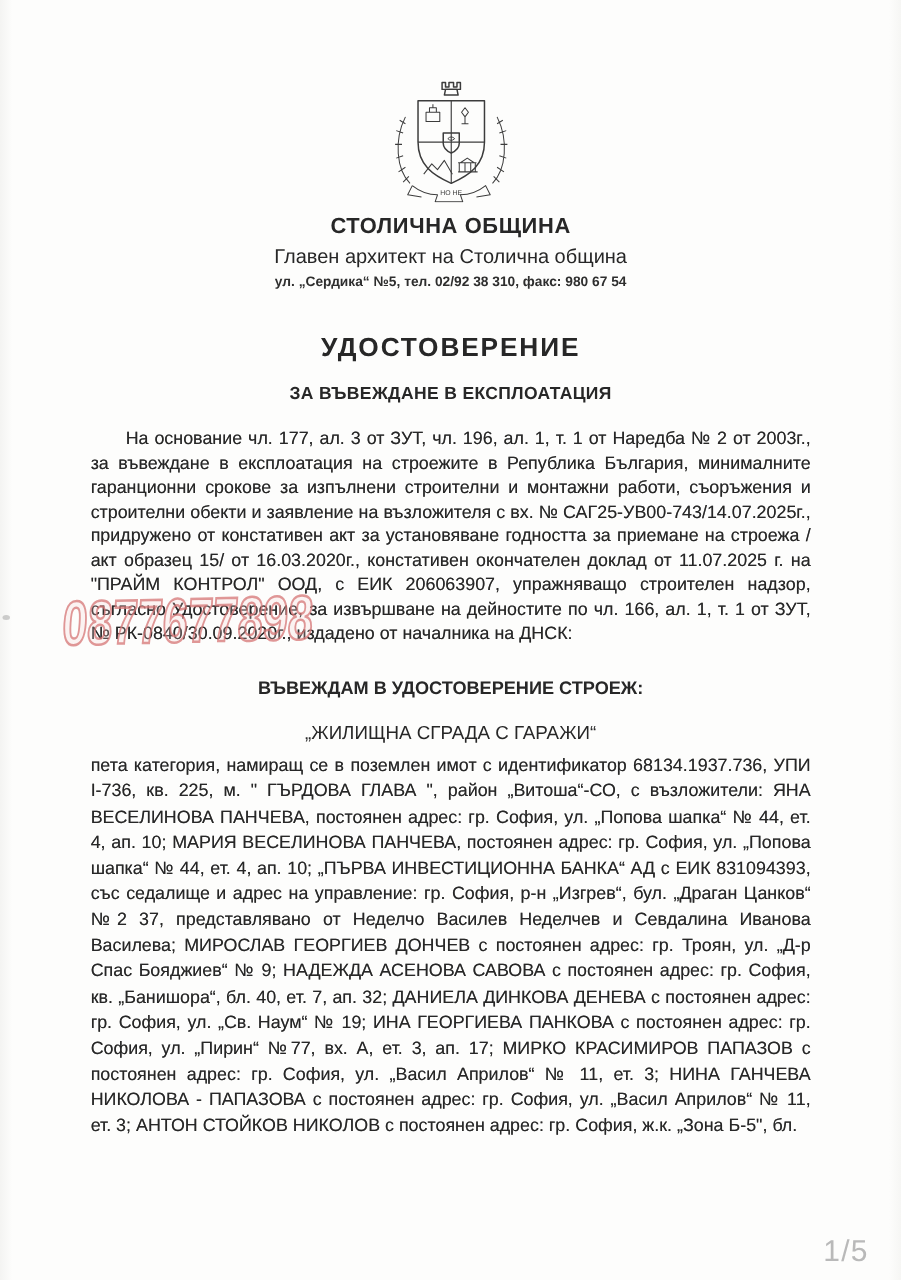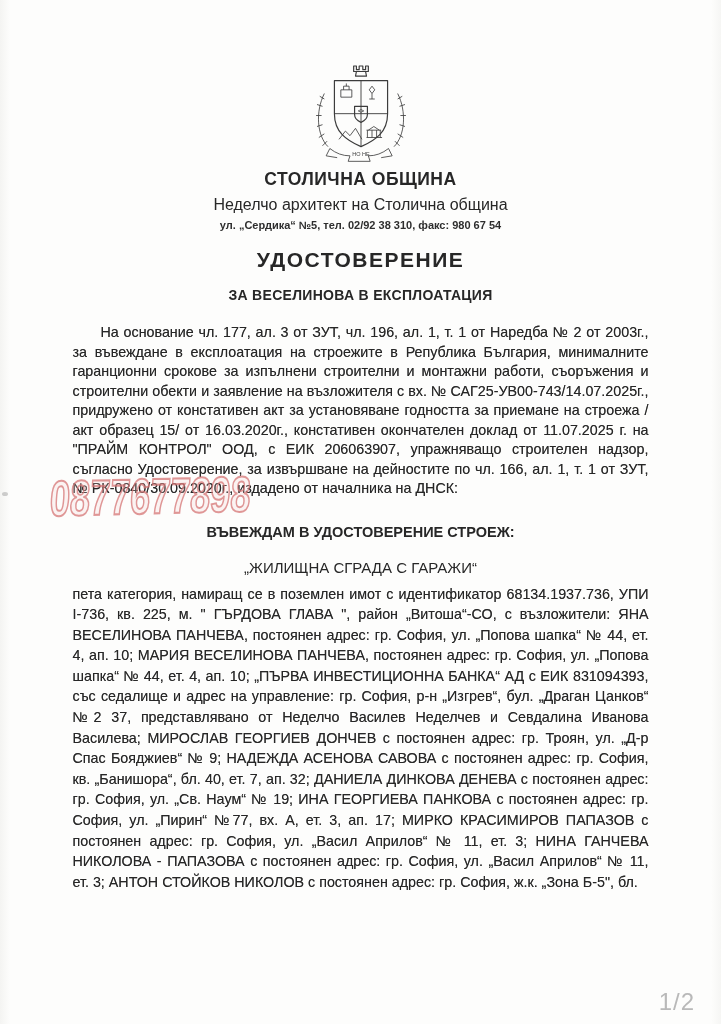--- a/index.html
+++ b/index.html
@@ -10,21 +10,21 @@
     font-family:"Liberation Sans","DejaVu Sans",sans-serif;
     color:#272727;
     overflow:hidden;
   }
   .header{text-align:center;padding-top:58px;}
   .emblem{width:110px;height:104px;display:inline-block;}
   .org{font-size:17.5px;font-weight:700;letter-spacing:.5px;margin-top:3px;}
   .department{font-size:16px;margin-top:7px;}
   .office{font-size:16px;margin-top:6px;}
   .contact{font-size:11px;font-weight:600;margin-top:5px;color:#2e2e2e;}
-  .title-block{text-align:center;margin-top:17px;}
+  .title-block{text-align:center;margin-top:35px;}
   .title-main{font-size:21px;font-weight:700;letter-spacing:1.5px;}
   .title-sub{font-size:14px;font-weight:700;letter-spacing:.3px;margin-top:15px;}
   .title-num{font-size:14.5px;margin-top:33px;}
   .body-text{width:576px;margin:20px auto 0;font-size:14.3px;line-height:19.5px;text-align:justify;}
   .p1{margin:0;text-indent:28px;text-shadow:0 0 .4px rgba(0,0,0,.5);}
   .declaration{margin:24px 0 0;text-align:center;font-weight:700;font-size:14.5px;text-indent:0;}
   .building{margin:16px 0 0;text-align:center;font-weight:400;font-size:15px;text-indent:0;}
   .p2{margin:6px 0 0;line-height:20.6px;text-shadow:0 0 .4px rgba(0,0,0,.5);}
   .watermark{
     position:absolute;left:50px;top:470px;
@@ -69,33 +69,33 @@
       <path d="M66 78 h16 M67 78 v8 M72 78 v8 M77 78 v8 M81 78 v8 M66 86 h17 M68 78 l6 -4 l6 4" stroke-width=".9"></path>
 
       <path d="M24 96 C12 84 10 58 20 38 M20 44 l-5 -3 M18 52 l-6 -2 M17 62 l-6 0 M18 72 l-6 2 M20 82 l-6 4 M23 90 l-5 5" stroke-width=".9"></path>
       <path d="M96 96 C108 84 110 58 100 38 M100 44 l5 -3 M102 52 l6 -2 M103 62 l6 0 M102 72 l6 2 M100 82 l6 4 M97 90 l5 5" stroke-width=".9"></path>
 
       <path d="M26 98 q10 8 22 8 l-2 6 l24 0 l-2 -6 q12 0 22 -8 l4 8 l-12 2 M26 98 l-4 8 l12 2" stroke-width=".9"></path>
       <text x="60" y="106" text-anchor="middle" font-size="6" fill="#3c3c3c" stroke="none">НО НЕ</text>
     </svg>
 
     <div class="org">СТОЛИЧНА ОБЩИНА</div>
-    <div class="office">Неделчо архитект на Столична община</div>
+    <div class="office">Главен архитект на Столична община</div>
     <div class="contact">ул. „Сердика“ №5, тел. 02/92 38 310, факс: 980 67 54</div>
   </div>
 
   <div class="title-block">
     <div class="title-main">УДОСТОВЕРЕНИЕ</div>
-    <div class="title-sub">ЗА ВЕСЕЛИНОВА В ЕКСПЛОАТАЦИЯ</div>
+    <div class="title-sub">ЗА ВЪВЕЖДАНЕ В ЕКСПЛОАТАЦИЯ</div>
   </div>
 
   <div class="body-text">
     <p class="p1">На основание чл. 177, ал. 3 от ЗУТ, чл. 196, ал. 1, т. 1 от Наредба № 2 от 2003г., за въвеждане в експлоатация на строежите в Република България, минималните гаранционни срокове за изпълнени строителни и монтажни работи, съоръжения и строителни обекти и заявление на възложителя с вх. № САГ25-УВ00-743/14.07.2025г., придружено от констативен акт за установяване годността за приемане на строежа /акт образец 15/ от 16.03.2020г., констативен окончателен доклад от 11.07.2025 г. на "ПРАЙМ КОНТРОЛ" ООД, с ЕИК 206063907, упражняващо строителен надзор, съгласно Удостоверение, за извършване на дейностите по чл. 166, ал. 1, т. 1 от ЗУТ, № РК-0840/30.09.2020г., издадено от началника на ДНСК:</p>
     <p class="declaration">ВЪВЕЖДАМ В УДОСТОВЕРЕНИЕ СТРОЕЖ:</p>
     <p class="building">„ЖИЛИЩНА СГРАДА С ГАРАЖИ“</p>
     <p class="p2">пета категория, намиращ се в поземлен имот с идентификатор 68134.1937.736, УПИ I-736, кв. 225, м. " ГЪРДОВА ГЛАВА ", район „Витоша“-СО, с възложители: ЯНА ВЕСЕЛИНОВА ПАНЧЕВА, постоянен адрес: гр. София, ул. „Попова шапка“ № 44, ет. 4, ап. 10; МАРИЯ ВЕСЕЛИНОВА ПАНЧЕВА, постоянен адрес: гр. София, ул. „Попова шапка“ № 44, ет. 4, ап. 10; „ПЪРВА ИНВЕСТИЦИОННА БАНКА“ АД с ЕИК 831094393, със седалище и адрес на управление: гр. София, р-н „Изгрев“, бул. „Драган Цанков“ №2 37, представлявано от Неделчо Василев Неделчев и Севдалина Иванова Василева; МИРОСЛАВ ГЕОРГИЕВ ДОНЧЕВ с постоянен адрес: гр. Троян, ул. „Д-р Спас Бояджиев“ № 9; НАДЕЖДА АСЕНОВА САВОВА с постоянен адрес: гр. София, кв. „Банишора“, бл. 40, ет. 7, ап. 32; ДАНИЕЛА ДИНКОВА ДЕНЕВА с постоянен адрес: гр. София, ул. „Св. Наум“ № 19; ИНА ГЕОРГИЕВА ПАНКОВА с постоянен адрес: гр. София, ул. „Пирин“ №77, вх. А, ет. 3, ап. 17; МИРКО КРАСИМИРОВ ПАПАЗОВ с постоянен адрес: гр. София, ул. „Васил Априлов“ № 11, ет. 3; НИНА ГАНЧЕВА НИКОЛОВА - ПАПАЗОВА с постоянен адрес: гр. София, ул. „Васил Априлов“ № 11, ет. 3; АНТОН СТОЙКОВ НИКОЛОВ с постоянен адрес: гр. София, ж.к. „Зона Б-5", бл.</p>
   </div>
 
   <div class="watermark">0877677898</div>
   <div class="smudge"></div>
-  <div class="page-number">1/2</div>
+  <div class="page-number">1/5</div>
 
 </div>
 
 </body></html>

